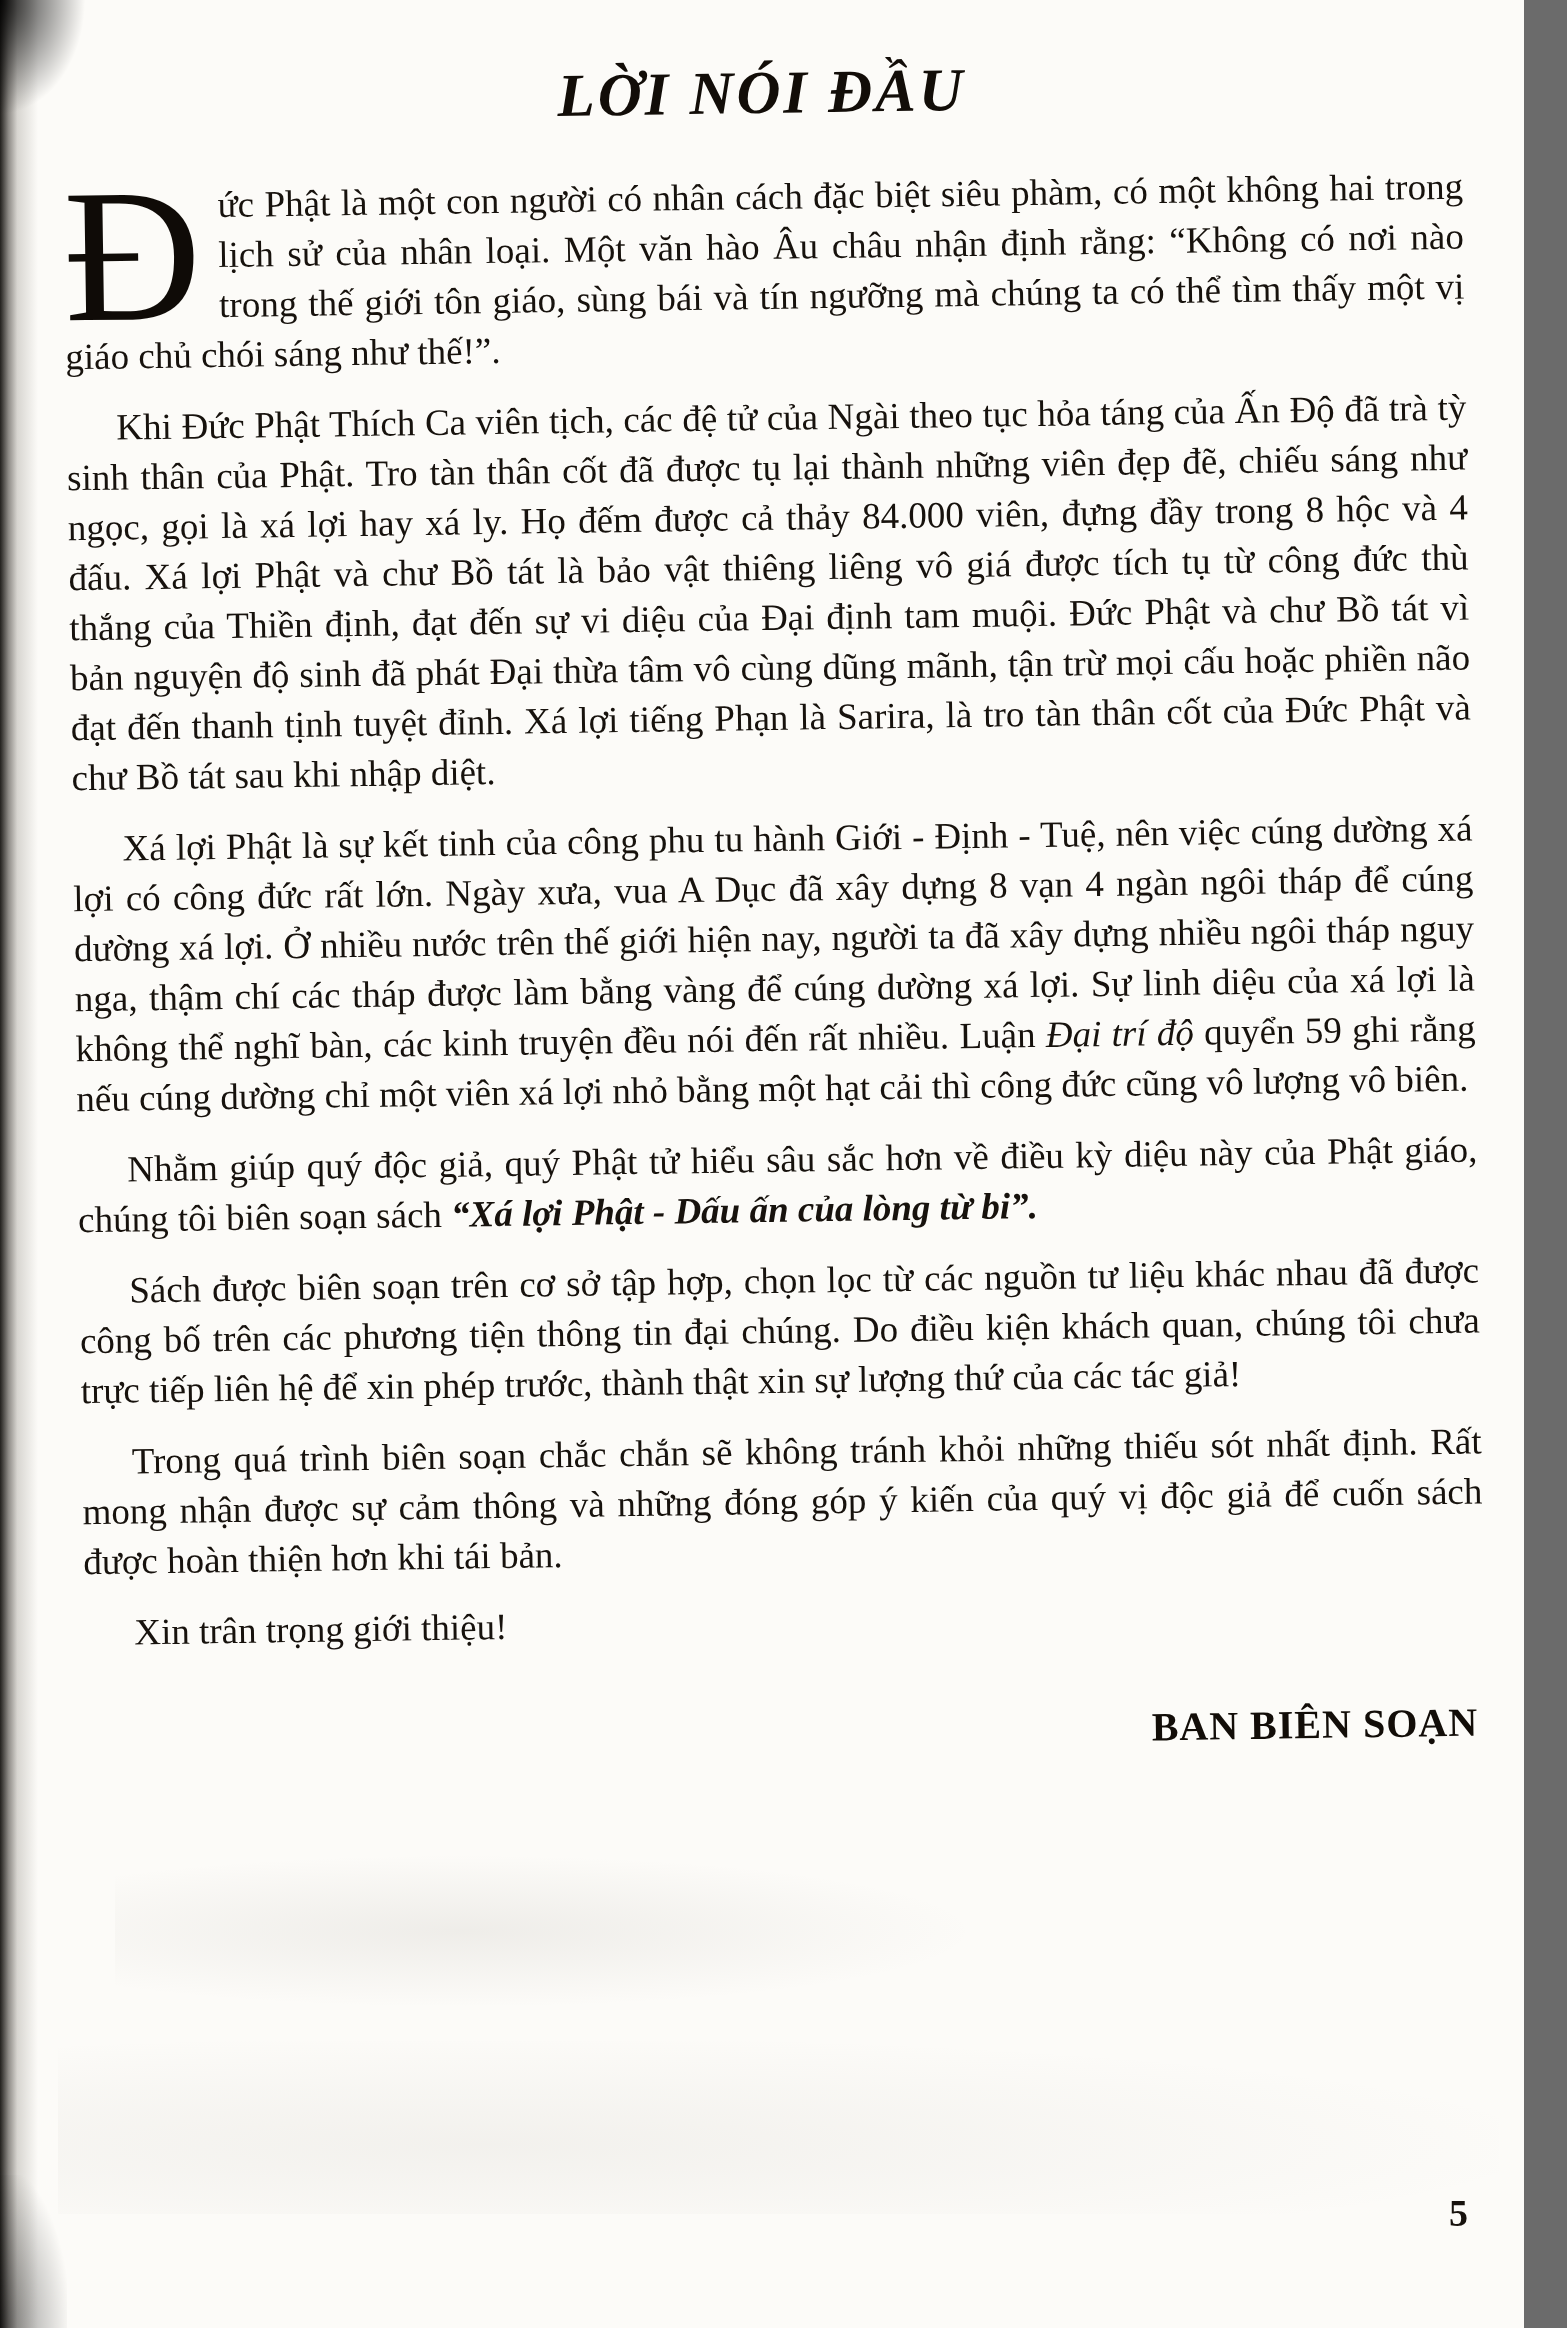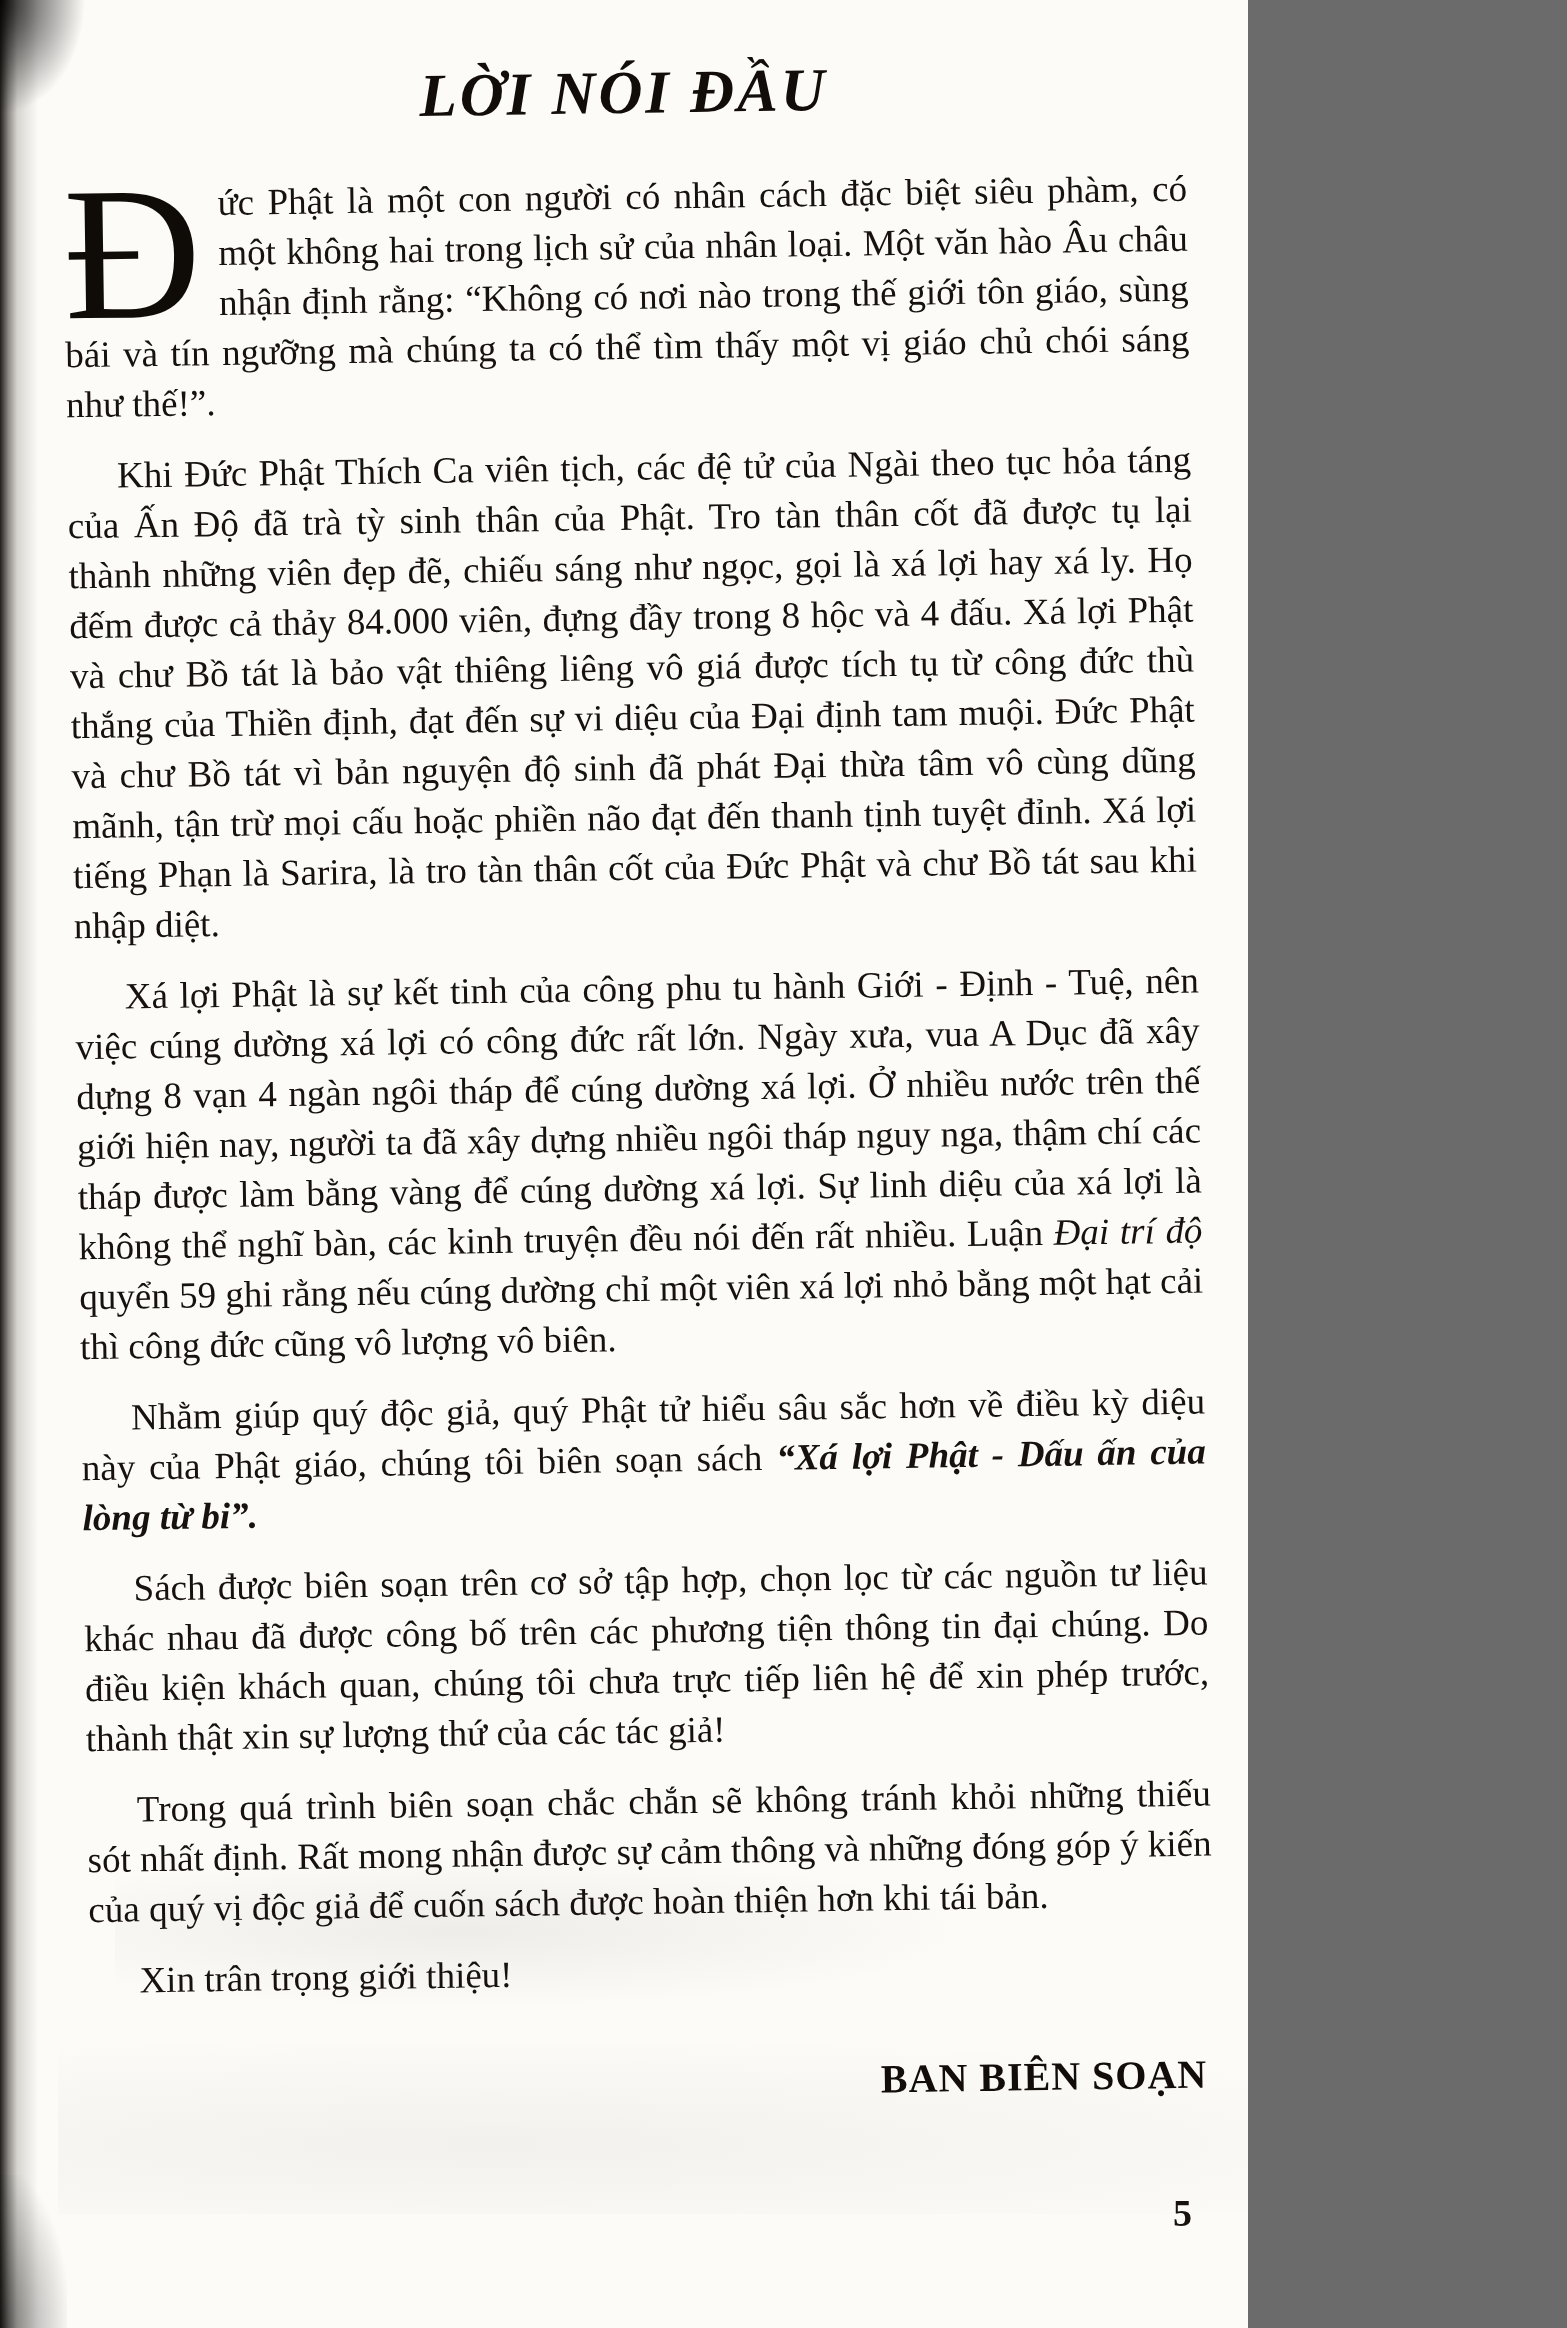--- a/index.html
+++ b/index.html
@@ -1,20 +1,20 @@
 <!DOCTYPE html>
 <html><head>
 <meta charset="utf-8">
 <style>
   html,body { margin:0; padding:0; }
   body { background:#6b6b6b; font-family:"Liberation Serif","DejaVu Serif",serif; }
 
   .page {
     position:relative;
-    width:1248px; height:2329px;
+    width:1524px; height:2329px;
     background:#fcfbf8;
     overflow:hidden;
     color:#17120d;
   }
 
   
   .spine-shadow {
     position:absolute; left:0; top:0; bottom:0; width:38px;
     background:linear-gradient(to right,
       rgba(15,13,10,0.92) 0px,

